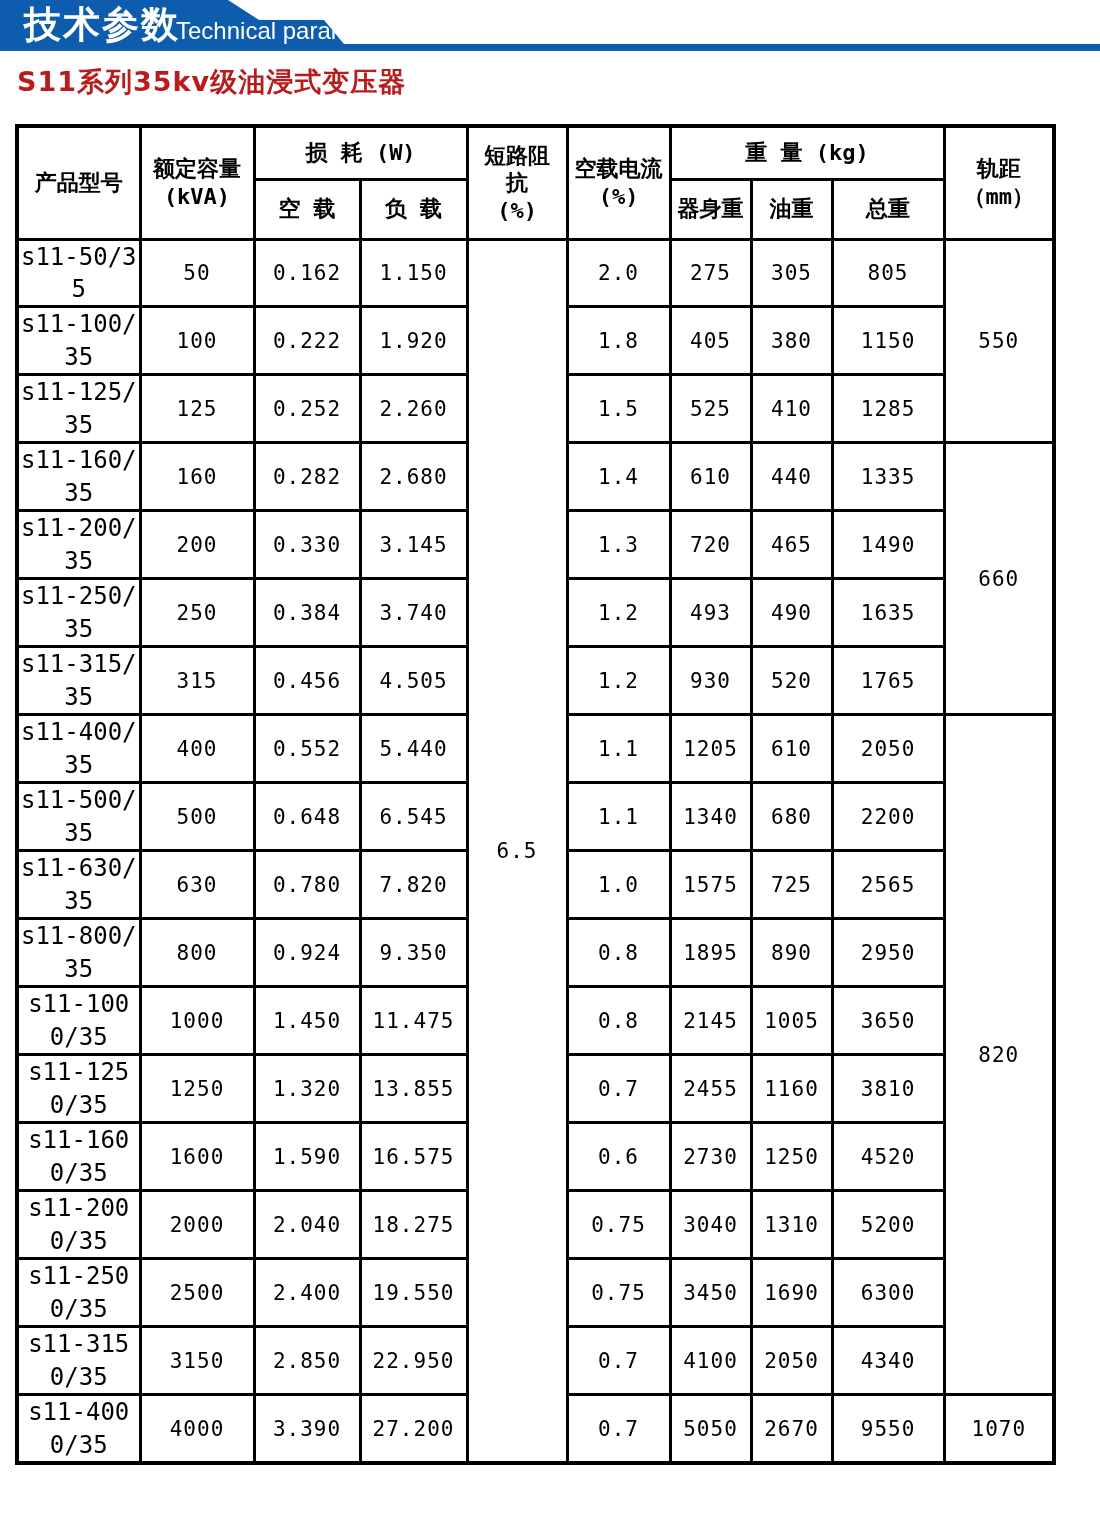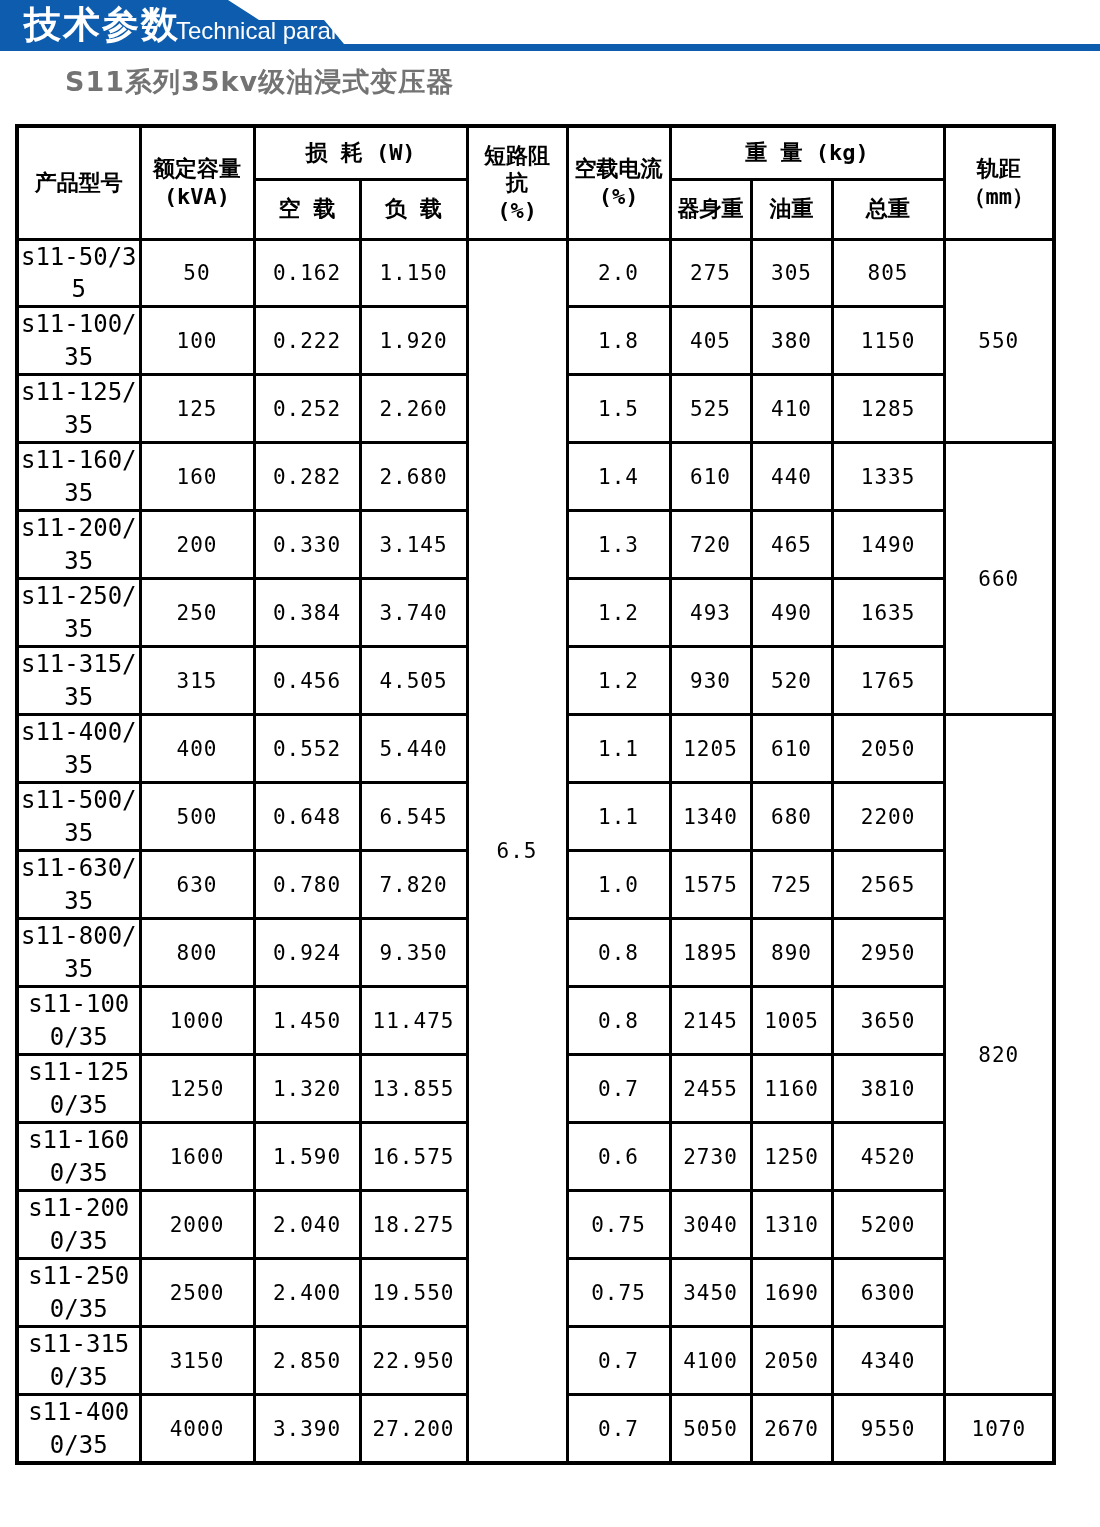--- a/index.html
+++ b/index.html
@@ -27,24 +27,23 @@
   .banner-en {
     position:absolute; left:176px; top:19px;
     font-size:24px; line-height:24px;
     color:#ffffff;
     font-family:Liberation Sans, sans-serif;
   }
 
   
   .page-title {
     position:absolute; left:17px; top:64px;
-    font-size:27px; font-weight:bold; color:#737373;
+    font-size:27px; font-weight:bold; color:#b91c1c;
     font-family:"DejaVu Sans", sans-serif;
     letter-spacing:1px;
-    margin-left:48px;
   }
 
   
   table.spec {
     position:absolute; left:15px; top:124px;
     width:1037px;
     border-collapse:collapse;
     table-layout:fixed;
     border:4px solid #000;
     font-family:"DejaVu Sans Mono", monospace;

